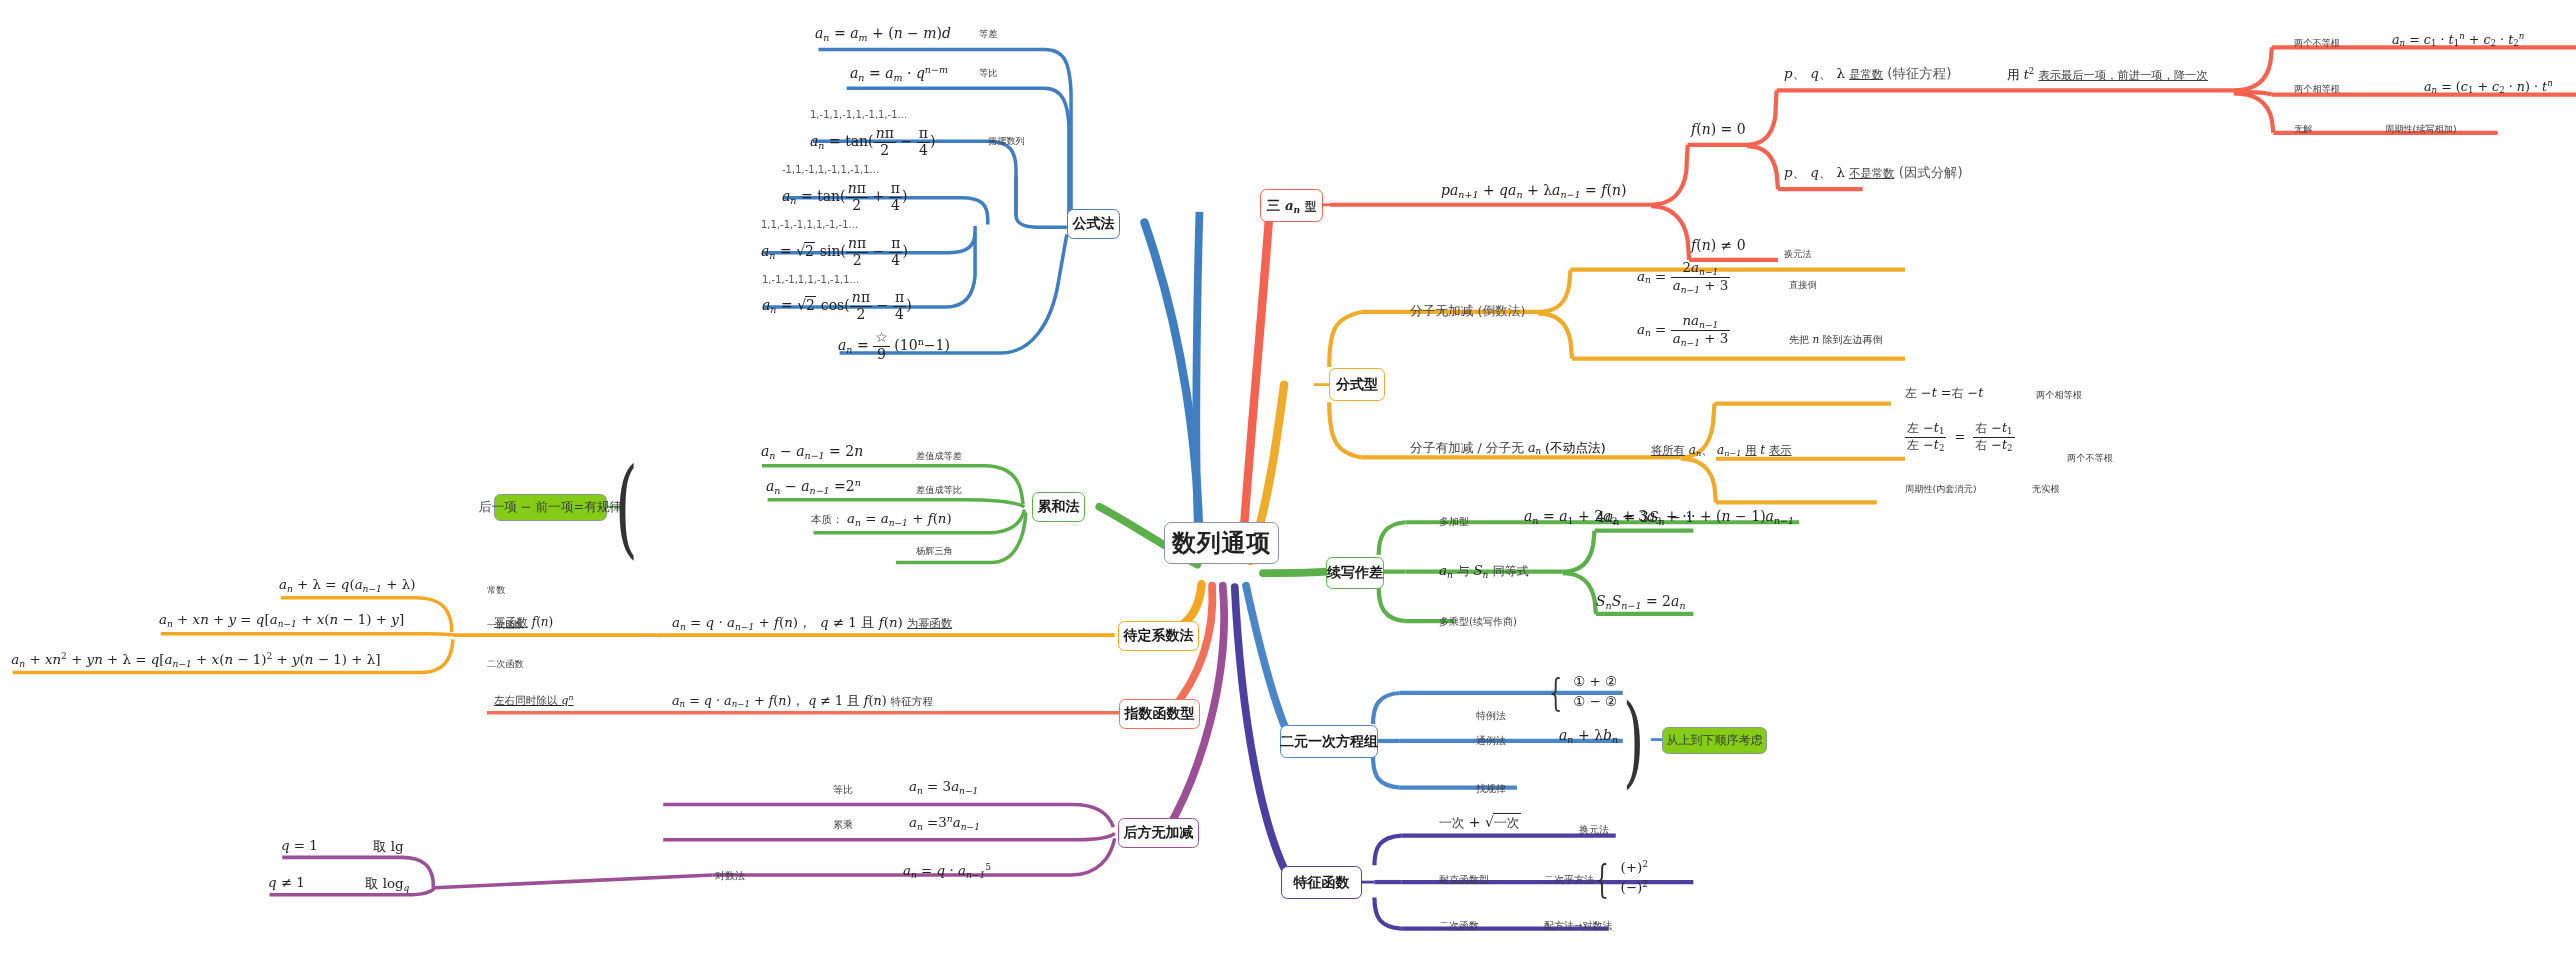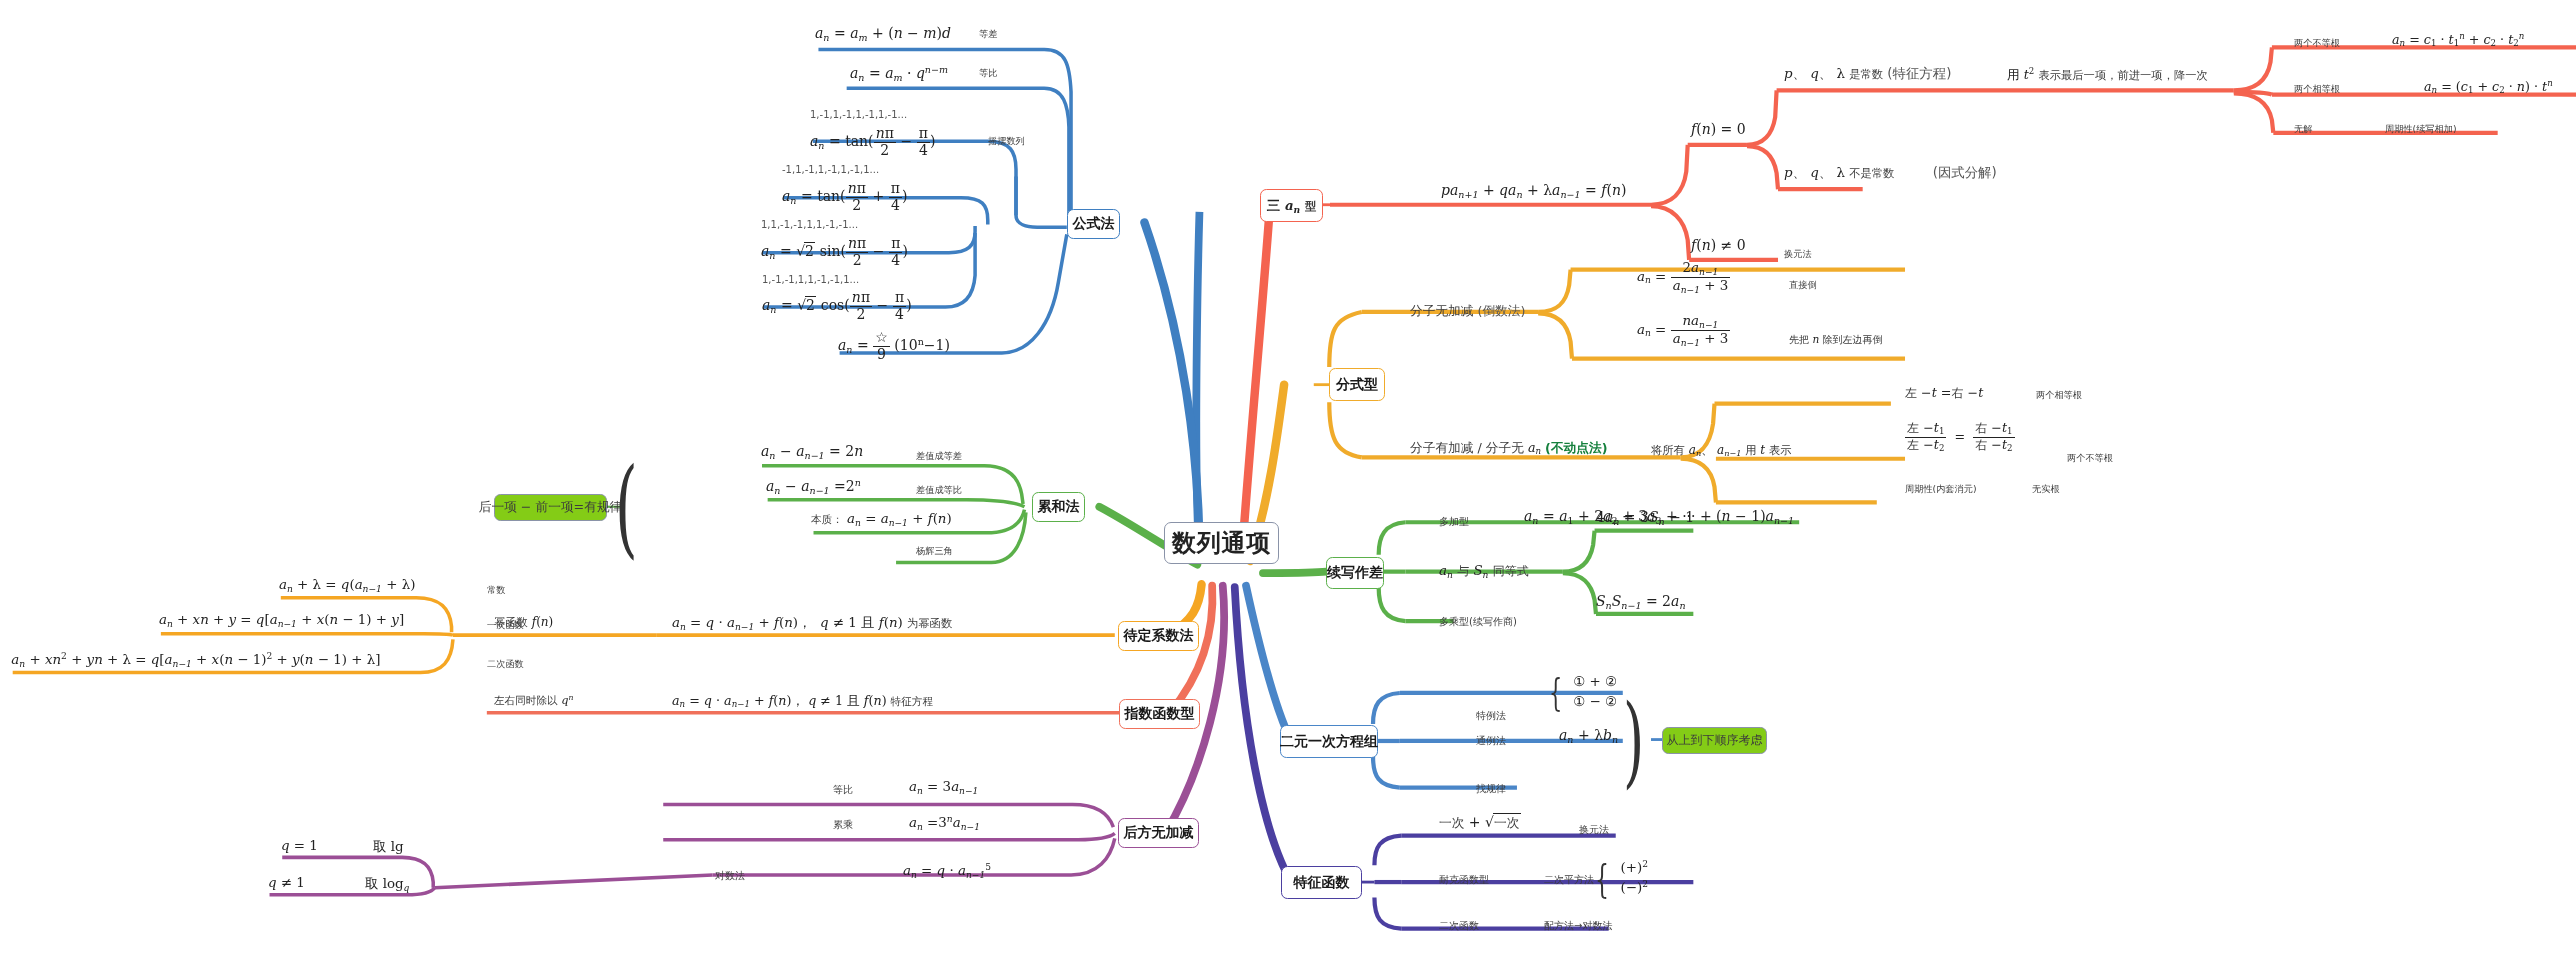--- a/index.html
+++ b/index.html
@@ -29,21 +29,21 @@
     position:absolute;border:1.4px solid #888;border-radius:6.4px;background:#fff;
     font-weight:bold;color:#1a1a1a;display:flex;align-items:center;justify-content:center;
     white-space:nowrap;
   }
   .plain-box{
     position:absolute;border:1.1px solid #8a93a8;border-radius:6.4px;background:#84cc16;
     color:#3c3c3c;display:flex;align-items:center;justify-content:center;white-space:nowrap;
   }
 
   .fs28{font-size:24px;} .fs20{font-size:14px;} .fs19{font-size:13.4px;}
-  .fs18{font-size:12.7px;} .fs17{font-size:12px;} .fs16{font-size:11.3px;}
+  .fs18{font-size:12.7px;} .fs17{font-size:12px;} .fs16{font-size:11.3px;text-decoration:underline;}
   .fs15{font-size:10.6px;} .fs14{font-size:10px;} .fs13{font-size:9.2px;}
 
   
   .frac{display:inline-block;vertical-align:middle;text-align:center;line-height:1.12;}
   .frac .nu{display:block;border-bottom:1px solid #222;padding:0 2.1px;}
   .frac .de{display:block;padding:0 2.1px;}
   .sub{font-size:0.68em;vertical-align:-0.28em;}
   .sup{font-size:0.68em;vertical-align:0.55em;}
   .rad{display:inline-block;border-top:0.9px solid #222;padding:0 1.4px 0 0.7px;margin-left:-0.7px;}
   .radsym{display:inline-block;}
@@ -338,21 +338,21 @@
 </div>
 <div class="node m fs20" style="left:1691px;top:237px;">
   <span class="it">f</span>(<span class="it">n</span>) ≠ 0
 </div>
 <div class="lbl cn fs13" style="left:1784px;top:248px;">换元法</div>
 
 <div class="node m fs19" style="left:1784px;top:65px;">
   <span class="it">p</span>、 <span class="it">q</span>、 λ <span class="cn fs16">是常数</span> <span class="cn fs12" style="color:#555;">(特征方程)</span>
 </div>
 <div class="node m fs19" style="left:1784px;top:164px;">
-  <span class="it">p</span>、 <span class="it">q</span>、 λ <span class="cn fs16">不是常数</span> <span class="cn fs12" style="color:#555;margin-left:34px;">(因式分解)</span>
+  <span class="it">p</span>、 <span class="it">q</span>、 λ <span class="cn fs16">不是常数</span> <span class="cn fs12" style="color:#555;">(因式分解)</span>
 </div>
 <div class="node m fs18" style="left:2007px;top:66px;">
   用 <span class="it">t</span><span class="sup">2</span> <span class="cn fs16">表示最后一项，前进一项，降一次</span>
 </div>
 
 <div class="lbl cn fs13" style="left:2294px;top:37px;">两个不等根</div>
 <div class="node m fs18" style="left:2392px;top:31px;">
   <span class="it">a</span><span class="sub it">n</span> = <span class="it">c</span><span class="sub">1</span> · <span class="it">t</span><span class="sub">1</span><span class="sup it">n</span> + <span class="it">c</span><span class="sub">2</span> · <span class="it">t</span><span class="sub">2</span><span class="sup it">n</span>
 </div>
 <div class="lbl cn fs13" style="left:2294px;top:83px;">两个相等根</div>
@@ -374,21 +374,21 @@
 </div>
 <div class="lbl cn fs13" style="left:1789px;top:279px;">直接倒</div>
 <div class="node m fs19" style="left:1637px;top:313px;">
   <span class="it">a</span><span class="sub it">n</span> = <span class="frac"><span class="nu"><span class="it">na</span><span class="sub it">n−1</span></span><span class="de"><span class="it">a</span><span class="sub it">n−1</span> + 3</span></span>
 </div>
 <div class="node m fs15" style="left:1789px;top:333px;">
   <span class="cn fs14">先把</span> <span class="it">n</span> <span class="cn fs14">除到左边再倒</span>
 </div>
 
 <div class="node m fs18" style="left:1410px;top:440px;">
-  <span class="cn fs18">分子有加减 / 分子无</span> <span class="it">a</span><span class="sub it">n</span> <span class="cn fs12" style="color:#15803d;font-weight:bold;">(不动点法)</span>
+  <span class="cn fs18">分子有加减 / 分子无</span> <span class="it">a</span><span class="sub it">n</span> <span class="cn fs12" style="color:#000000;">(不动点法)</span>
 </div>
 <div class="node m fs17" style="left:1651px;top:442px;">
   <span class="cn fs16">将所有</span> <span class="it">a</span><span class="sub it">n</span>、 <span class="it">a</span><span class="sub it">n−1</span> <span class="cn fs16">用</span> <span class="it">t</span> <span class="cn fs16">表示</span>
 </div>
 
 <div class="node m fs18" style="left:1905px;top:385px;">
   <span class="cn fs17">左</span> −<span class="it">t</span> =<span class="cn fs17">右</span> −<span class="it">t</span>
 </div>
 <div class="lbl cn fs13" style="left:2036px;top:389px;">两个相等根</div>
 

